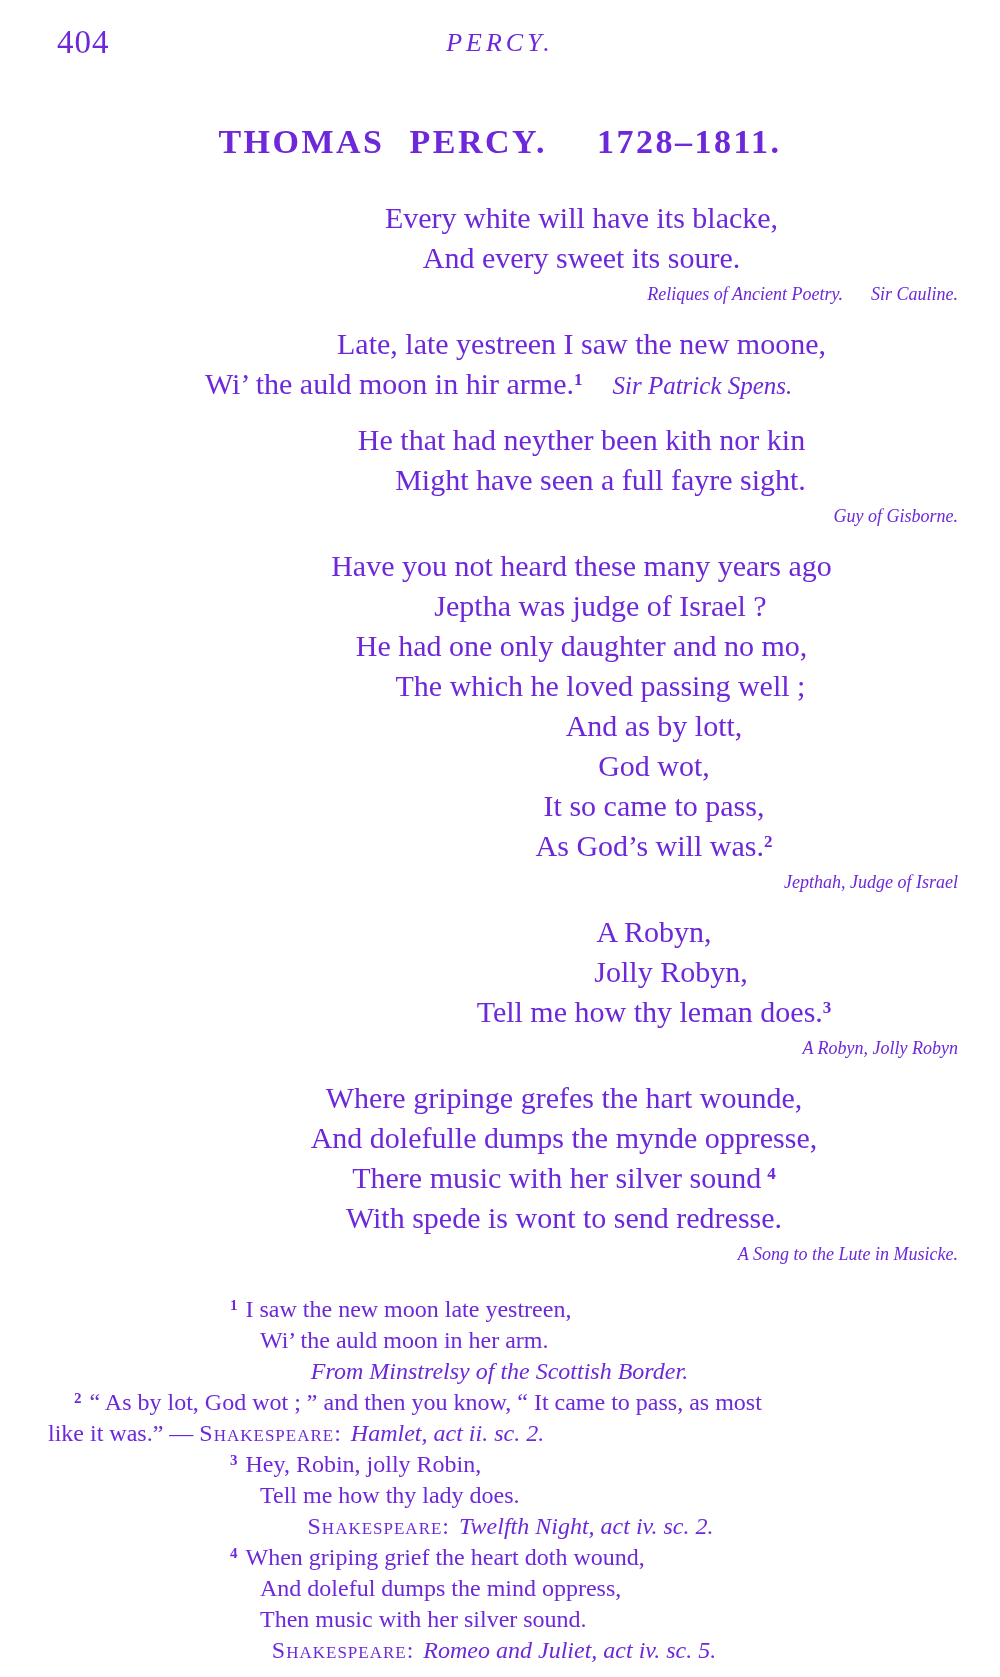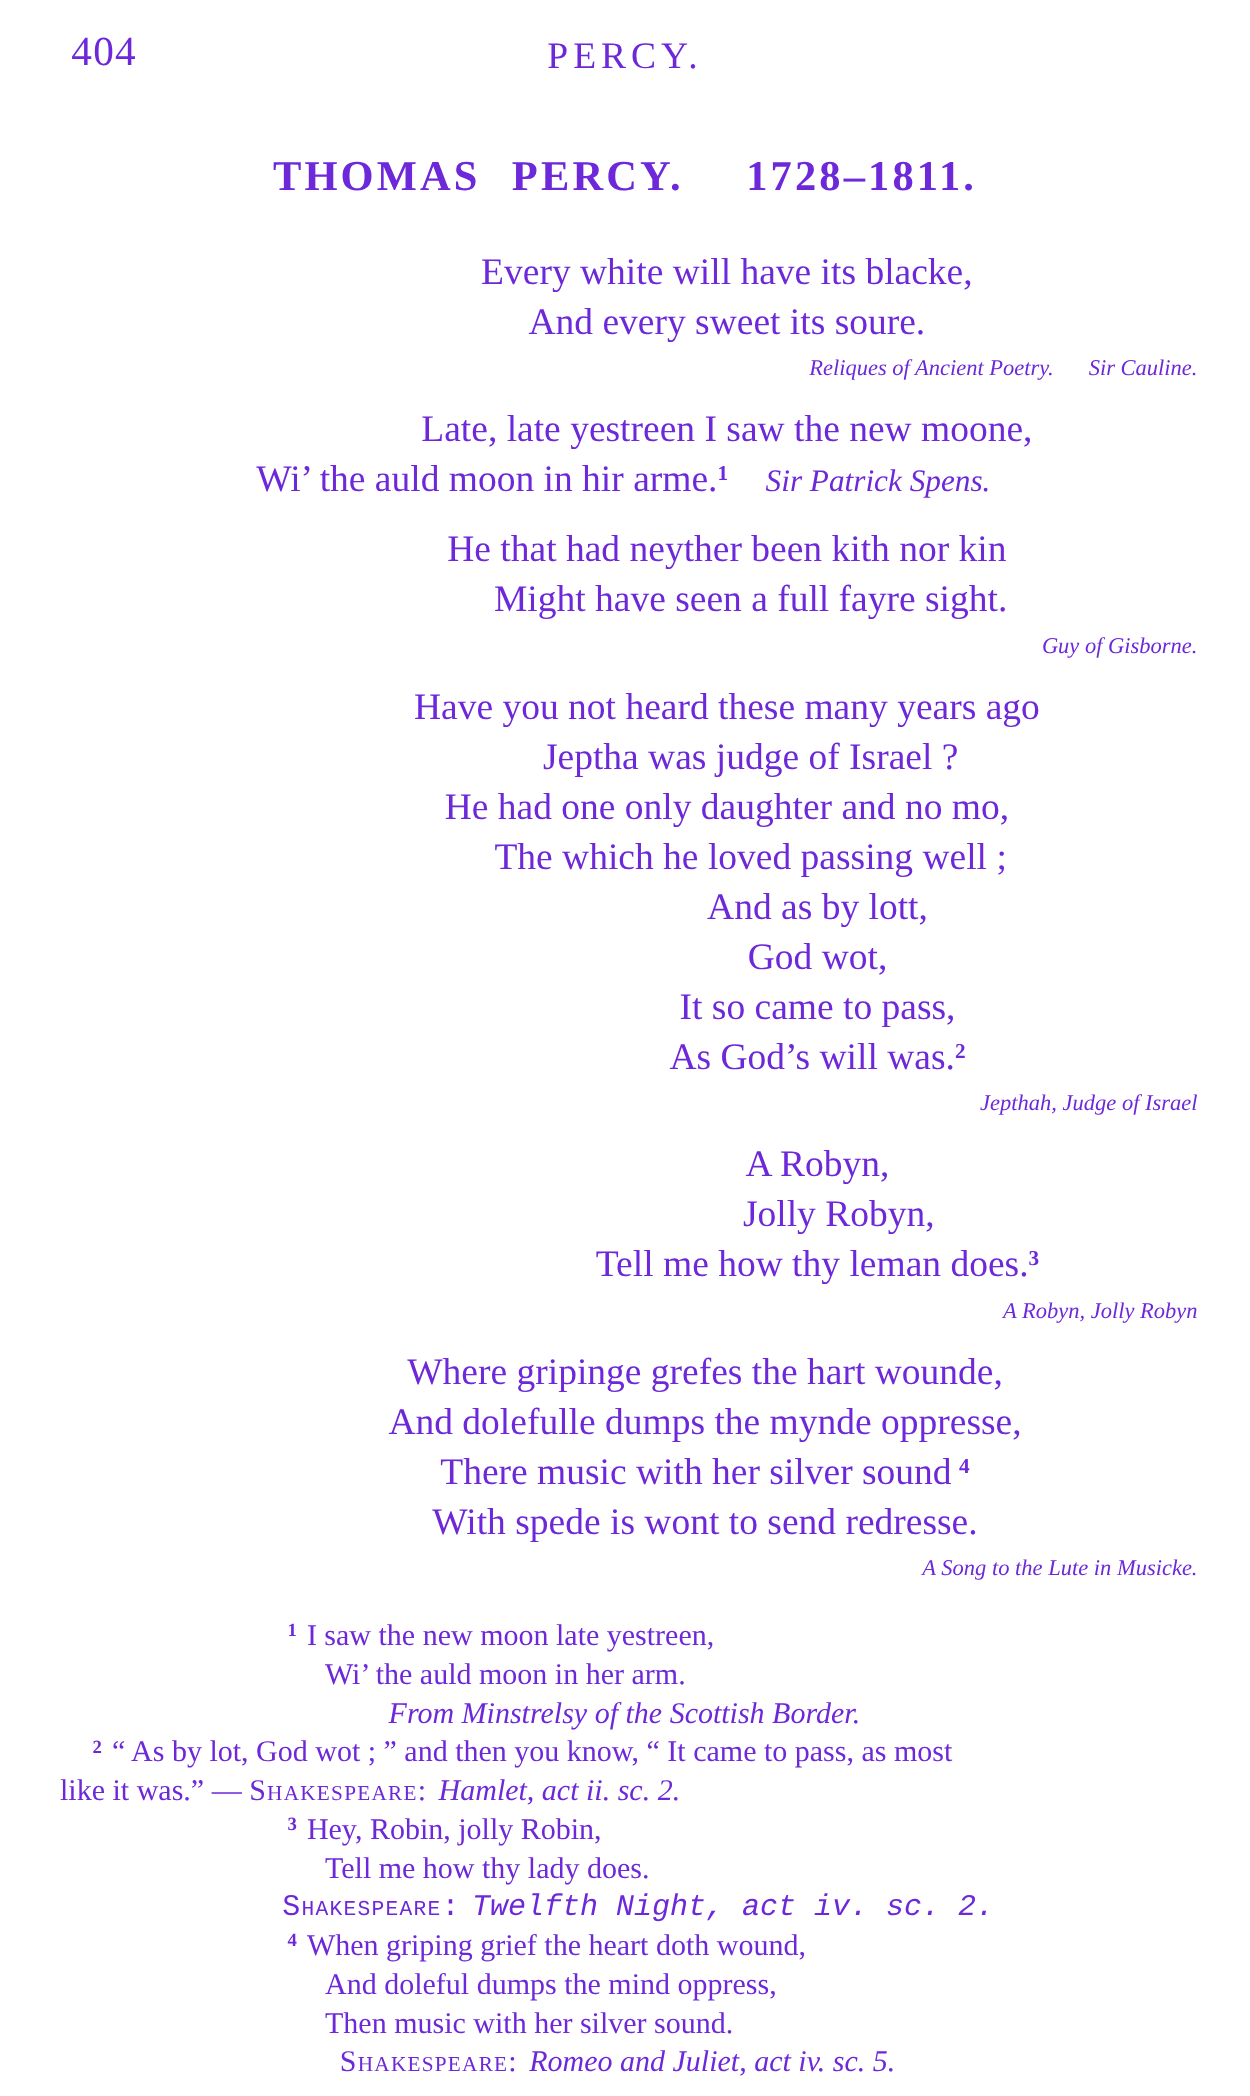--- a/index.html
+++ b/index.html
@@ -14,22 +14,23 @@
     overflow:hidden;
     padding-top:26px;
   }
   
   .hdr { position:relative; height:36px; }
   .pagenum {
     position:absolute; left:57px; top:-2px;
     font-size:33px; letter-spacing:1px;
   }
   .running {
-    text-align:center; font-size:30px; letter-spacing:4px;
+    text-align:center; font-size:26px; letter-spacing:4px;
     padding-top:2px;
+    font-style:italic;
   }
   
   .title {
     margin-top:58px;
     text-align:center;
     font-size:34px; line-height:44px;
     letter-spacing:2.5px; word-spacing:14px;
     white-space:pre;
   }
   
@@ -69,21 +70,21 @@
   .fnline { white-space:nowrap; }
   sup.fnmark {
     font-size:15px; font-weight:600; line-height:0;
     vertical-align:7px; margin-right:8px;
   }
   .fn-first { padding-left:182px; }
   .fn-cont  { padding-left:212px; }
   .fn-p1    { padding-left:26px; }
   .fn-src   { text-align:center; white-space:nowrap; }
   .fn-src.src1 { padding-right:27px; }
-  .fn-src.src3 { padding-right:5px;font-family:Liberation Mono, monospace; }
+  .fn-src.src3 { padding-right:5px; }
   .fn-src.src4 { padding-right:38px; }
   .italic { font-style:italic; }
   .sc { font-variant:small-caps; letter-spacing:1px; }
   .fn-work { font-style:italic; margin-left:9px; }
 </style>
 </head>
 <body>
 
 <div class="page">
 

